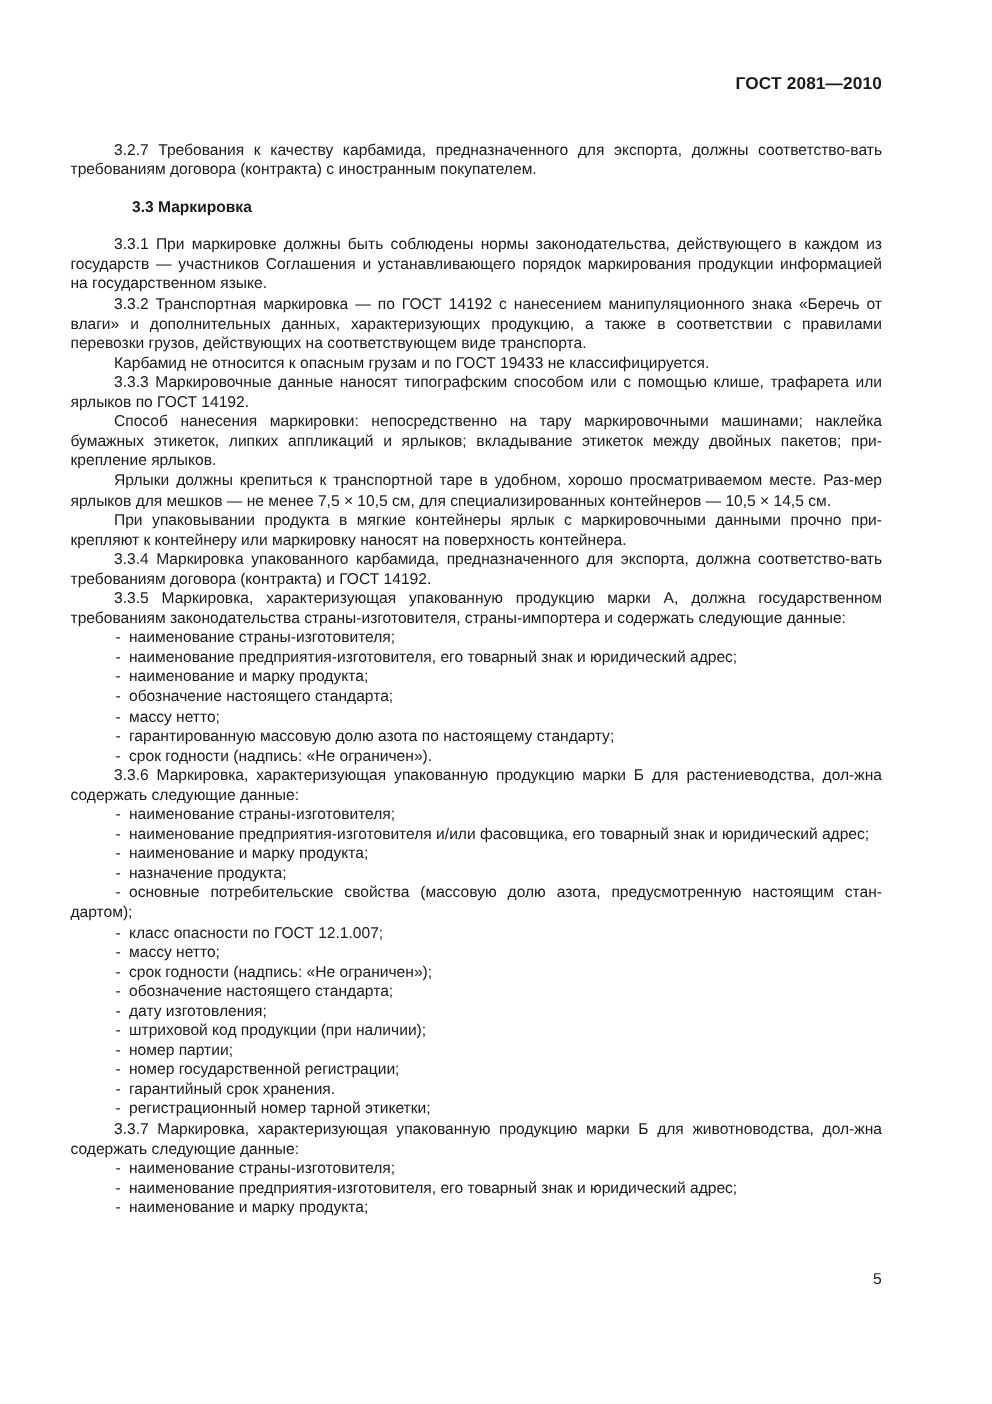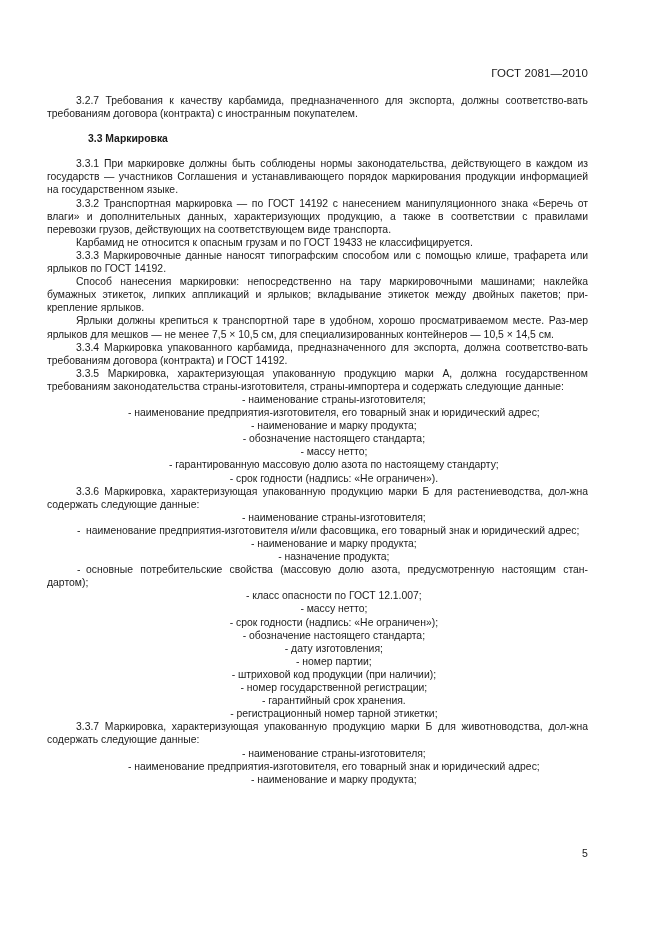--- a/index.html
+++ b/index.html
@@ -1,42 +1,43 @@
 <!DOCTYPE html>
 <html><head>
 <meta charset="utf-8">
 <style>
   html, body { margin: 0; padding: 0; background: #ffffff; }
   body { width: 661px; height: 936px; position: relative; overflow: hidden;
          font-family: "Liberation Sans", sans-serif; color: #1a1a1a; }
-  .page-header { position: absolute; top: 67px; right: 73px; font-weight: normal;
+  .page-header { position: absolute; top: 50px; right: 73px; font-weight: bold;
                  font-size: 11.5px; letter-spacing: 0.1px; }
   .content { position: absolute; top: 94px; left: 47px; width: 541px;
              font-size: 10.4px; line-height: 13.1px; }
   .p { text-align: justify; text-indent: 29px; margin: 0; }
   .h { font-weight: bold; text-indent: 29px; margin: 12px; }
-  .li { margin: 0; padding-left: 39px; text-indent: -9px; position: relative; text-align: center; }
+  .li { margin: 0; padding-left: 39px; text-indent: -9px; position: relative; text-align: left; }
   .li.wrap { padding-left: 0; text-indent: 30px; text-align: justify; }
   .dash { display: inline-block; width: 9px; text-indent: 0; }
   .page-num { position: absolute; top: 847px; left: 582px; font-size: 10.5px; }
 </style>
 </head>
 <body>
 
 <div class="page-header">ГОСТ 2081—2010</div>
 
 <div class="content">
   <p class="p">3.2.7  Требования к качеству карбамида, предназначенного для экспорта, должны соответство-вать требованиям договора (контракта) с иностранным покупателем.</p>
   <p class="h">3.3  Маркировка</p>
   <p class="p">3.3.1  При маркировке должны быть соблюдены нормы законодательства, действующего в каждом из государств — участников Соглашения и устанавливающего порядок маркирования продукции информацией на государственном языке.</p>
   <p class="p">3.3.2  Транспортная маркировка — по ГОСТ 14192 с нанесением манипуляционного знака «Беречь от влаги» и дополнительных данных, характеризующих продукцию, а также в соответствии с правилами перевозки грузов, действующих на соответствующем виде транспорта.</p>
   <p class="p">Карбамид не относится к опасным грузам и по ГОСТ 19433 не классифицируется.</p>
   <p class="p">3.3.3  Маркировочные данные наносят типографским способом или с помощью клише, трафарета или ярлыков по ГОСТ 14192.</p>
   <p class="p">Способ нанесения маркировки: непосредственно на тару маркировочными машинами; наклейка бумажных этикеток, липких аппликаций и ярлыков; вкладывание этикеток между двойных пакетов; при-крепление ярлыков.</p>
   <p class="p">Ярлыки должны крепиться к транспортной таре в удобном, хорошо просматриваемом месте. Раз-мер ярлыков для мешков — не менее 7,5 × 10,5 см, для специализированных контейнеров — 10,5 × 14,5 см.</p>
+  <p class="p">При упаковывании продукта в мягкие контейнеры ярлык с маркировочными данными прочно при-крепляют к контейнеру или маркировку наносят на поверхность контейнера.</p>
   <p class="p">3.3.4  Маркировка упакованного карбамида, предназначенного для экспорта, должна соответство-вать требованиям договора (контракта) и ГОСТ 14192.</p>
   <p class="p">3.3.5  Маркировка, характеризующая упакованную продукцию марки А, должна государственном требованиям законодательства страны-изготовителя, страны-импортера и содержать следующие данные:</p>
 
   <div>
     <p class="li"><span class="dash">-</span><span>наименование страны-изготовителя;</span></p>
     <p class="li"><span class="dash">-</span><span>наименование предприятия-изготовителя, его товарный знак и юридический адрес;</span></p>
     <p class="li"><span class="dash">-</span><span>наименование и марку продукта;</span></p>
     <p class="li"><span class="dash">-</span><span>обозначение настоящего стандарта;</span></p>
     <p class="li"><span class="dash">-</span><span>массу нетто;</span></p>
     <p class="li"><span class="dash">-</span><span>гарантированную массовую долю азота по настоящему стандарту;</span></p>
@@ -49,22 +50,22 @@
     <p class="li"><span class="dash">-</span><span>наименование страны-изготовителя;</span></p>
     <p class="li wrap"><span class="dash">-</span><span>наименование предприятия-изготовителя и/или фасовщика, его товарный знак и юридический адрес;</span></p>
     <p class="li"><span class="dash">-</span><span>наименование и марку продукта;</span></p>
     <p class="li"><span class="dash">-</span><span>назначение продукта;</span></p>
     <p class="li wrap"><span class="dash">-</span><span>основные потребительские свойства (массовую долю азота, предусмотренную настоящим стан-дартом);</span></p>
     <p class="li"><span class="dash">-</span><span>класс опасности по ГОСТ 12.1.007;</span></p>
     <p class="li"><span class="dash">-</span><span>массу нетто;</span></p>
     <p class="li"><span class="dash">-</span><span>срок годности (надпись: «Не ограничен»);</span></p>
     <p class="li"><span class="dash">-</span><span>обозначение настоящего стандарта;</span></p>
     <p class="li"><span class="dash">-</span><span>дату изготовления;</span></p>
+    <p class="li"><span class="dash">-</span><span>штриховой код продукции (при наличии);</span></p>
     <p class="li"><span class="dash">-</span><span>номер партии;</span></p>
-    <p class="li"><span class="dash">-</span><span>штриховой код продукции (при наличии);</span></p>
     <p class="li"><span class="dash">-</span><span>номер государственной регистрации;</span></p>
     <p class="li"><span class="dash">-</span><span>гарантийный срок хранения.</span></p>
     <p class="li"><span class="dash">-</span><span>регистрационный номер тарной этикетки;</span></p>
   </div>
 
   <p class="p">3.3.7  Маркировка, характеризующая упакованную продукцию марки Б для животноводства, дол-жна содержать следующие данные:</p>
 
   <div>
     <p class="li"><span class="dash">-</span><span>наименование страны-изготовителя;</span></p>
     <p class="li"><span class="dash">-</span><span>наименование предприятия-изготовителя, его товарный знак и юридический адрес;</span></p>

